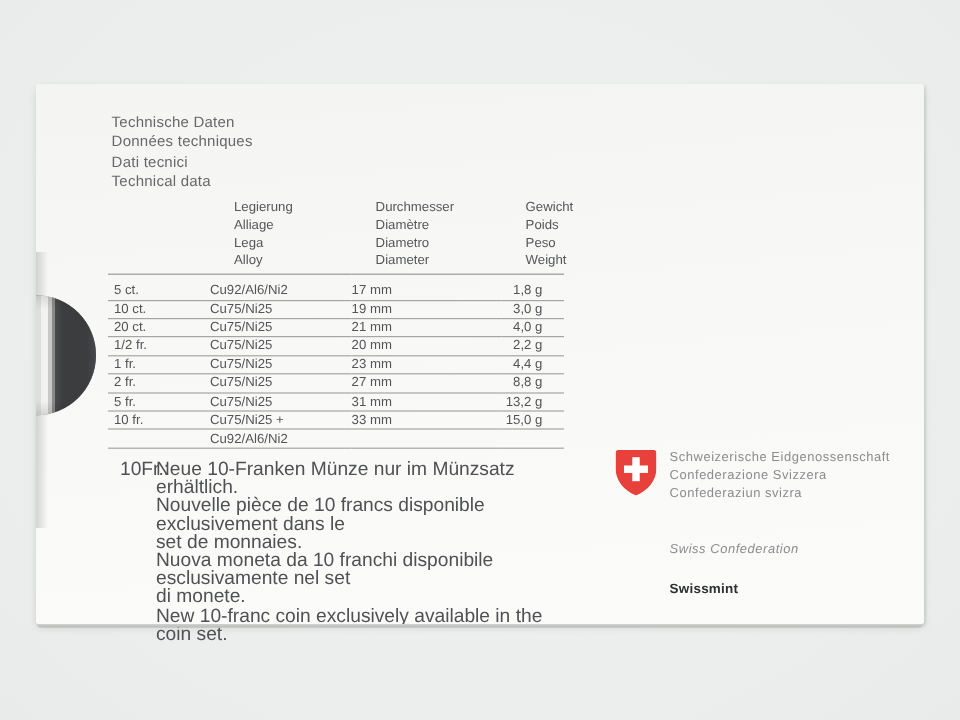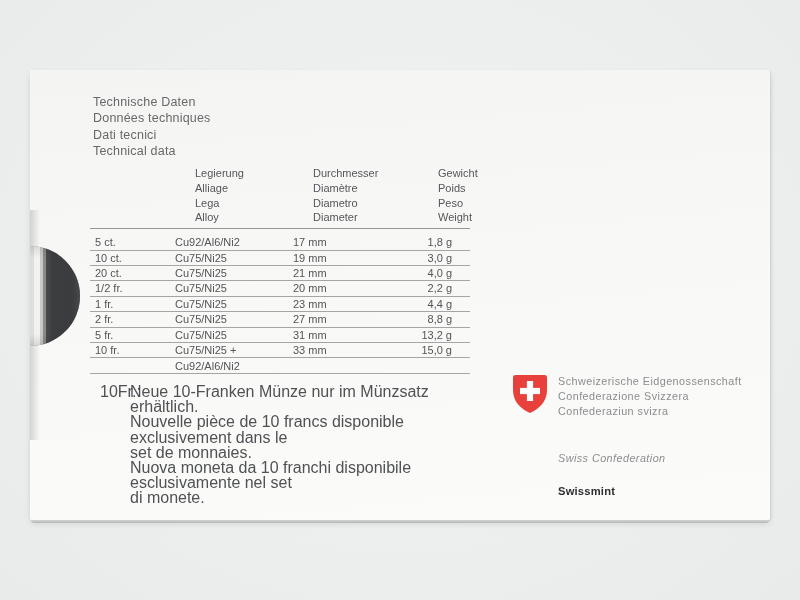--- a/index.html
+++ b/index.html
@@ -193,20 +193,21 @@
       </tbody>
     </table>
 
     <div class="footnote">
       <span class="fn-label">10Fr.:</span>
       <div>Neue 10-Franken Münze nur im Münzsatz erhältlich.</div>
       <div>Nouvelle pièce de 10 francs disponible exclusivement dans le</div>
       <div>set de monnaies.</div>
       <div>Nuova moneta da 10 franchi disponibile esclusivamente nel set</div>
       <div>di monete.</div>
+      <div>New 10-franc coin exclusively available in the coin set.</div>
     </div>
 
     <div class="confed">
       <svg class="shield" viewBox="0 0 34 38" xmlns="http://www.w3.org/2000/svg">
         <path d="M2.5,0 h29 a2.5,2.5 0 0 1 2.5,2.5 V15 c0,11.5 -7.5,18.5 -17,23 c-9.5,-4.5 -17,-11.5 -17,-23 V2.5 A2.5,2.5 0 0 1 2.5,0 Z" fill="#e8413c"></path>
         <rect x="13.9" y="6" width="6.2" height="20" fill="#ffffff"></rect>
         <rect x="7" y="12.9" width="20" height="6.2" fill="#ffffff"></rect>
       </svg>
       <div class="confed-names">
         <div>Schweizerische Eidgenossenschaft</div>

